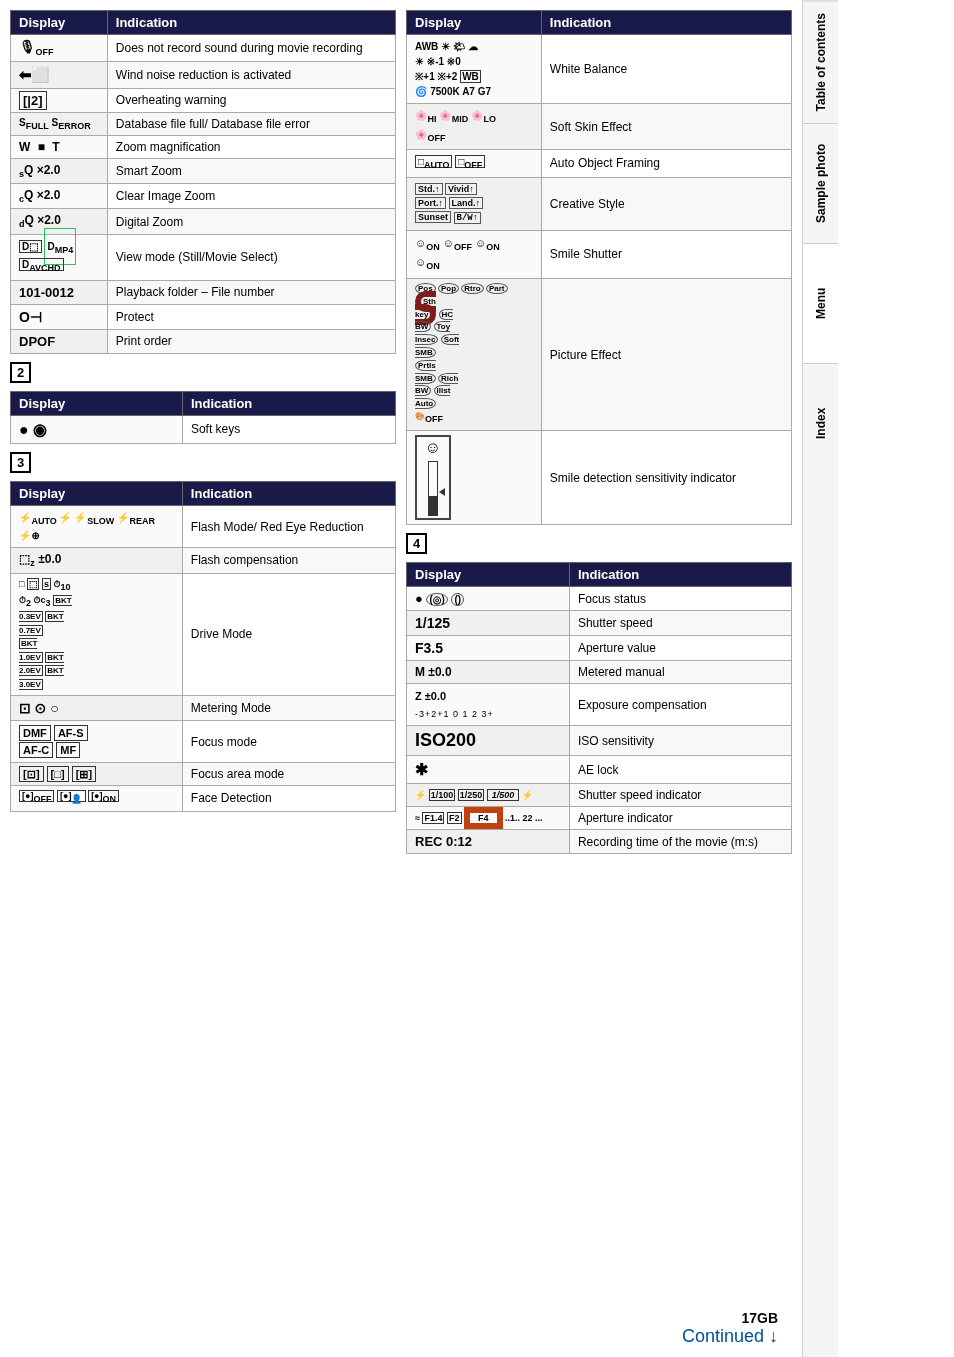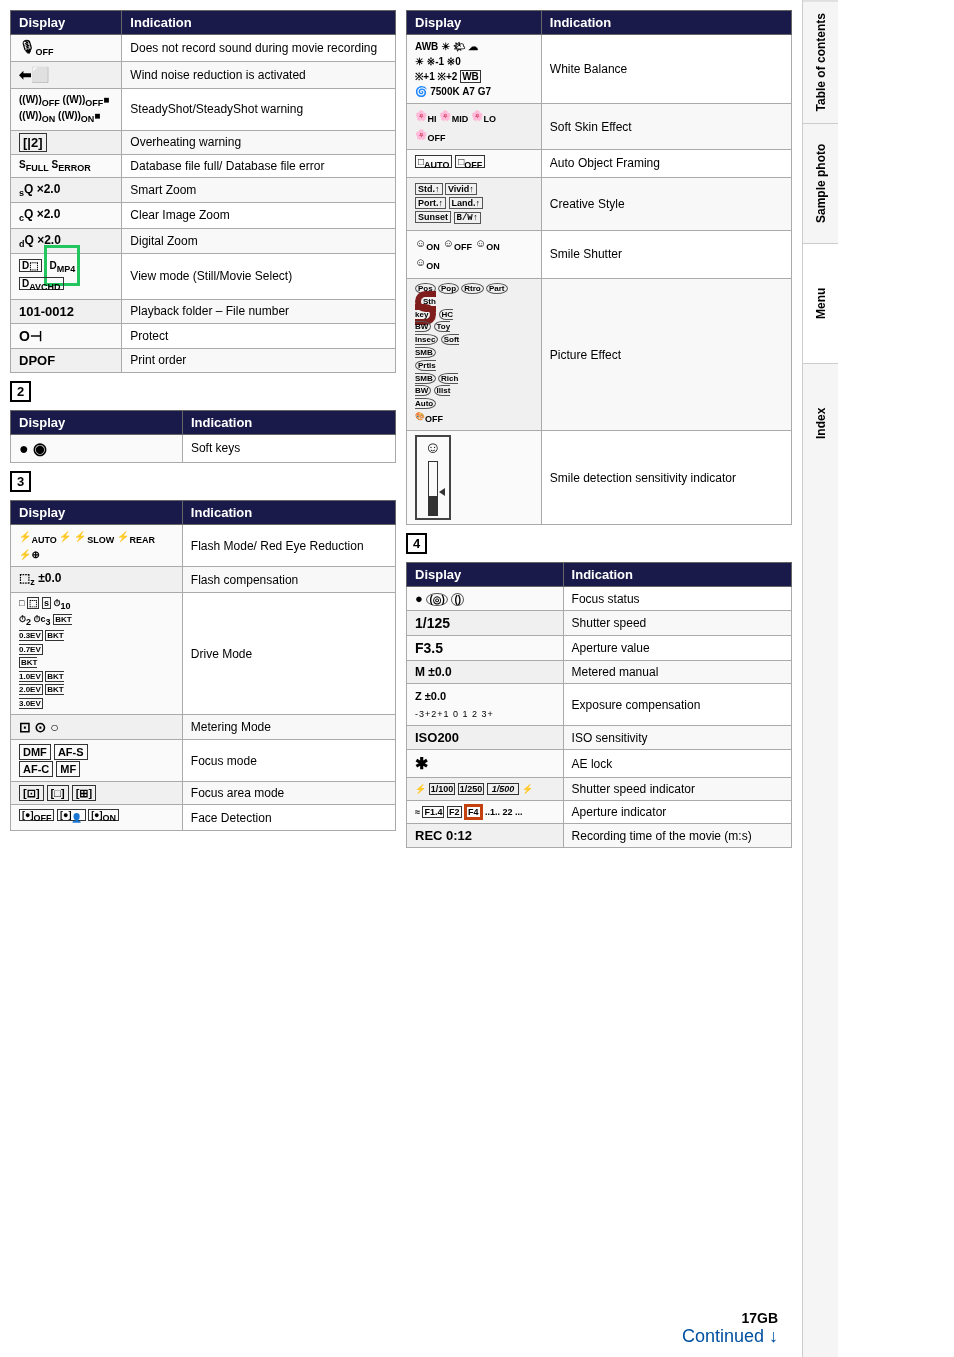--- a/index.html
+++ b/index.html
@@ -170,64 +170,61 @@
                 <td>Does not record sound during movie recording</td>
               </tr>
               <tr>
                 <td>
                   <span style="font-size:15px; font-weight:bold;">⬅⬜</span>
                 </td>
                 <td>Wind noise reduction is activated</td>
               </tr>
               <tr>
                 <td>
-                  <div style="font-size:10px; line-height:1.4;">
-                    <span>((W))<sub>OFF</sub></span> <span>((W))<sub>OFF</sub>■</span><br>
-                    <span>((W))<sub>ON</sub></span> <span>((W))<sub>ON</sub>■</span>
-                  </div>
-                </td>
-                <td>SteadyShot/SteadyShot warning</td>
-              </tr>
-              <tr>
-                <td>
                   <span style="font-size:13px; border:1px solid #333; padding:1px 3px;">[|2]</span>
                 </td>
                 <td>Overheating warning</td>
               </tr>
               <tr>
                 <td>
                   <div style="font-size:10px;">
                     <span>S<sub>FULL</sub></span> <span>S<sub>ERROR</sub></span>
                   </div>
                 </td>
                 <td>Database file full/ Database file error</td>
               </tr>
               <tr>
                 <td>
+                  <span style="font-size:12px; font-weight:bold; letter-spacing:2px;">W ■ T</span>
+                </td>
+                <td>Zoom magnification</td>
+              </tr>
+              <tr>
+                <td>
                   <span style="font-size:12px; font-weight:bold;"><sub>s</sub>Q ×2.0</span>
                 </td>
                 <td>Smart Zoom</td>
               </tr>
               <tr>
                 <td>
                   <span style="font-size:12px; font-weight:bold;"><sub>c</sub>Q ×2.0</span>
                 </td>
                 <td>Clear Image Zoom</td>
               </tr>
               <tr>
                 <td>
                   <span style="font-size:12px; font-weight:bold;"><sub>d</sub>Q ×2.0</span>
                 </td>
                 <td>Digital Zoom</td>
               </tr>
               <tr>
                 <td>
                   <div style="font-size:10px; line-height:1.5;">
                     <span style="border:1px solid #333;padding:0 2px;">D⬚</span>
-                    <span style="border:3px solid #22c55e;padding:12px 2px;">D<sub>MP4</sub></span><br>
+                    <span style="border:1px solid #22c55e;padding:12px 2px;">D<sub>MP4</sub></span><br>
                     <span style="border:1px solid #333;padding:0 2px;">D<sub>AVCHD</sub></span>
                   </div>
                 </td>
                 <td>View mode (Still/Movie Select)</td>
               </tr>
               <tr>
                 <td>
                   <span style="font-weight:bold; font-size:13px;">101-0012</span>
                 </td>
                 <td>Playback folder – File number</td>
@@ -493,21 +490,21 @@
                 <td>
                   <div style="font-size:11px; line-height:1.5; font-weight:bold;">
                     <span>Z ±0.0</span><br>
                     <span style="font-size:9px; font-weight:normal; letter-spacing:1px;margin-top:9px;">-3+2+1 0 1 2 3+</span>
                   </div>
                 </td>
                 <td>Exposure compensation</td>
               </tr>
               <tr>
                 <td>
-                  <span style="font-size:13px; font-weight:bold;">ISO200</span>
+                  <span style="font-size:18px; font-weight:bold;">ISO200</span>
                 </td>
                 <td>ISO sensitivity</td>
               </tr>
               <tr>
                 <td>
                   <span style="font-size:16px; font-weight:bold;">✱</span>
                 </td>
                 <td>AE lock</td>
               </tr>
               <tr>
@@ -521,21 +518,21 @@
                   </div>
                 </td>
                 <td>Shutter speed indicator</td>
               </tr>
               <tr>
                 <td>
                   <div style="font-size:9px;">
                     <span>≈</span>
                     <span style="border:1px solid #333;padding:0 1px;">F1.4</span>
                     <span style="border:1px solid #333;padding:0 1px;">F2</span>
-                    <span style="border:3px solid #c2410c;padding:0 1px;">F4</span>
+                    <span style="border:6px solid #c2410c;padding:0 8px;">F4</span>
                     <span>..1.. 22 ...</span>
                   </div>
                 </td>
                 <td>Aperture indicator</td>
               </tr>
               <tr>
                 <td>
                   <span style="font-size:13px; font-weight:bold;">REC 0:12</span>
                 </td>
                 <td>Recording time of the movie (m:s)</td>

